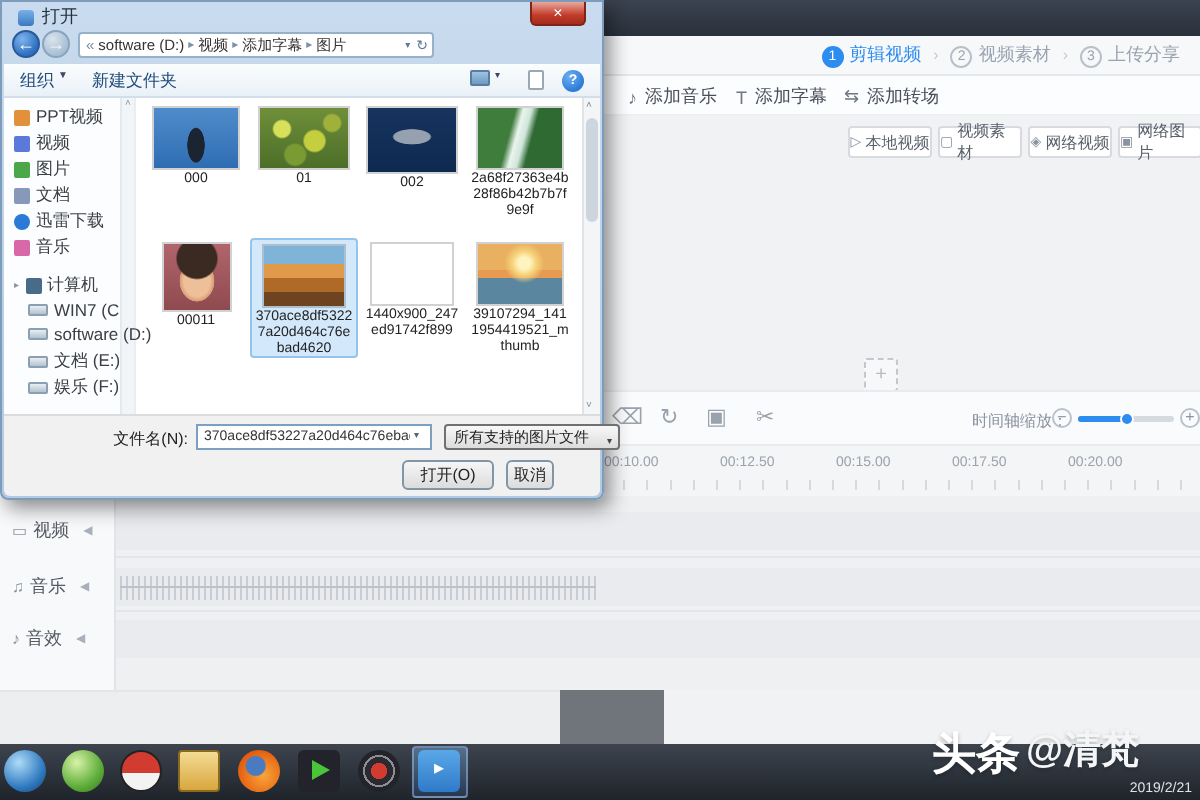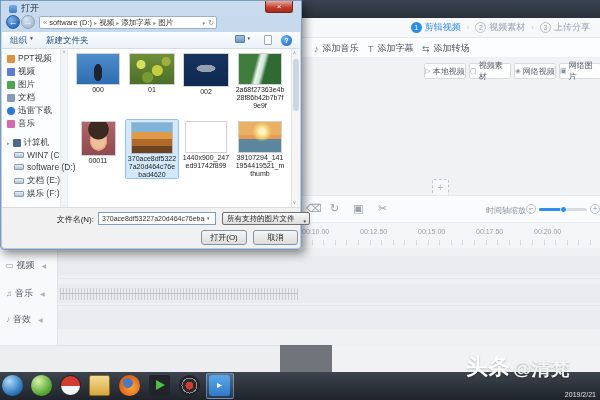--- a/index.html
+++ b/index.html
@@ -58,21 +58,21 @@
   .tb-folder{background:linear-gradient(#f4dc94,#d8a63e);border-radius:2px;border:1px solid #8a6a1e}
   .tb-fox{border-radius:50%;background:radial-gradient(circle at 42% 38%,#4a7ac0 0 26%,transparent 30%),radial-gradient(circle at 60% 60%,#f9a63a,#e2590d 75%)}
   .tb-player{background:#23232c;border-radius:3px}
   .tb-player::after{content:"";position:absolute;left:7px;top:5px;border-left:9px solid #4ac43a;border-top:5.5px solid transparent;border-bottom:5.5px solid transparent}
   .tb-rec{border-radius:50%;background:radial-gradient(circle,#d23b2f 0 4px,#2a2a30 4px 7px,#8a8f96 7px 8px,#23232a 8px)}
   .tb-edit{background:linear-gradient(#5aa8e8,#2f7ac8);border-radius:3px;color:#fff;font-size:10px;text-align:center;line-height:20px}
   .tb-active{position:absolute;left:206px;top:1px;width:28px;height:26px;background:linear-gradient(rgba(130,185,240,.38),rgba(60,120,200,.22));border:1px solid rgba(170,205,250,.45);border-radius:2px}
   .tb-date{position:absolute;right:4px;bottom:2px;font-size:7px;color:#dfe3e8}
 
   
-  .wm{position:absolute;left:466px;top:352px;display:flex;align-items:flex-end;color:#fff;text-shadow:0 1px 2px rgba(0,0,0,.25);z-index:40}
+  .wm{position:absolute;left:466px;top:362px;display:flex;align-items:flex-start;color:#fff;text-shadow:0 1px 2px rgba(0,0,0,.25);z-index:40}
   .wm-brand{font-size:22px;font-weight:900}
   .wm-handle{font-size:19px;font-weight:700;color:#f4f5f6;margin-left:3px}
 
   
   .dlg{left:0;top:0;width:302px;height:250px;background:linear-gradient(#c9dbee,#b2c9e0);border:1px solid #7d9cbb;border-radius:0 0 4px 4px;box-shadow:3px 4px 10px rgba(0,0,0,.45);z-index:20}
   .dlg-title{position:absolute;left:8px;top:1px;display:flex;align-items:center;gap:4px;font-size:9px;color:#22303e}
   .dlg-appic{width:8px;height:8px;border-radius:2px;background:linear-gradient(#7ab0e8,#3a78c0)}
   .dlg-close{position:absolute;right:8px;top:0;width:28px;height:12px;background:linear-gradient(#eaa89c,#c23b2a 60%,#a52c1d);border:1px solid #7e2518;border-top:none;border-radius:0 0 3px 3px;color:#fff;font-size:8px;text-align:center;line-height:11px}
   .navbtn{position:absolute;top:14px;width:14px;height:14px;border-radius:50%;font-size:9px;line-height:13px;text-align:center;color:#fff}
   .nav-back{left:5px;background:radial-gradient(circle at 35% 30%,#7db4ec,#2f6fc0 70%);border:1px solid #2a5a9a}
@@ -403,17 +403,17 @@
 
     <div class="dlg-footer">
       <div class="fn-label">文件名(N):</div>
       <input class="fn-input" value="370ace8df53227a20d464c76ebad4620" style="">
       <span class="fn-caret">▾</span>
       <div class="ft-select">
         <span>所有支持的图片文件</span>
         <span class="ft-caret">▾</span>
       </div>
       <div class="dbtn" style="left:199px;width:46px">打开(O)</div>
-      <div class="dbtn" style="left:251px;width:45px">取消</div>
+      <div class="dbtn" style="left:251px;width:24px">取消</div>
     </div>
   </div>
 
 </div>
 
 </body></html>

